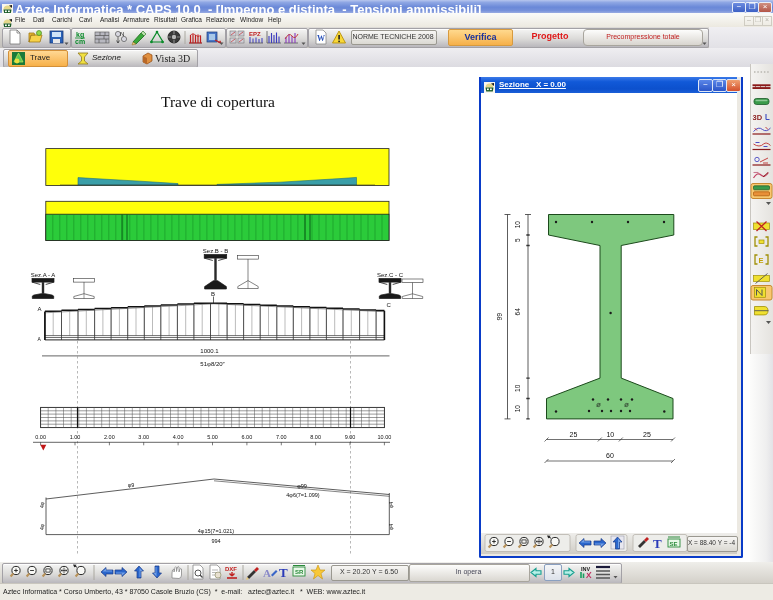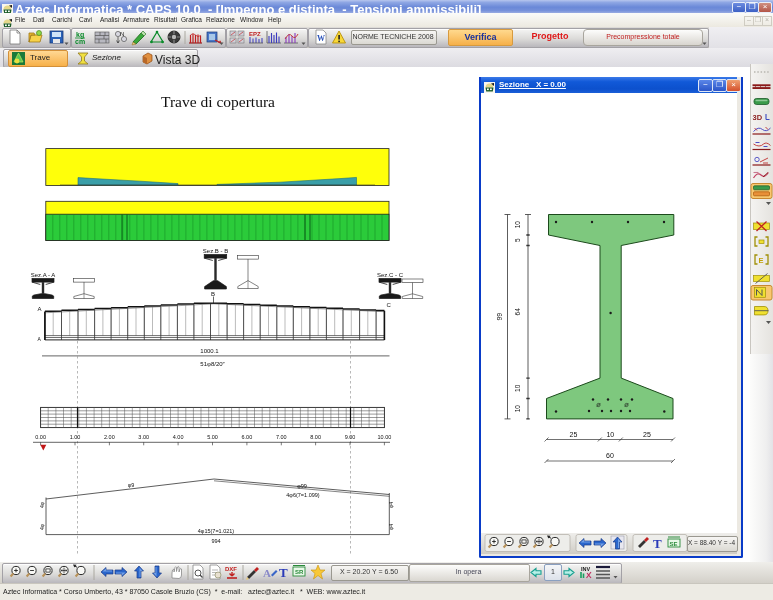--- a/index.html
+++ b/index.html
@@ -208,21 +208,21 @@
       <path d="M1,1 H11 L7.5,5 V9 L11,12 H1 L4.5,9 V5 Z" fill="#f0e040" stroke="#907820" stroke-width="0.8"></path>
     </svg>
 </div>
 <div class="abs" style="left:92px;top:53px;font-size:8px;color:#222;font-style:italic;">Sezione</div>
 <div class="abs" style="left:141px;top:51px;width:12px;height:13px;">
   <svg width="12" height="13">
       <path d="M2,4 L7,1 L11,3 L11,9 L6,12 L2,10 Z" fill="#e09040" stroke="#904810" stroke-width="0.7"></path>
       <path d="M2,4 L6,6 L6,12 L2,10 Z" fill="#b86828"></path>
     </svg>
 </div>
-<div class="abs" style="left:155px;top:53px;font-size:12px;color:#222;">Vista 3D</div>
+<div class="abs" style="left:155px;top:53px;font-size:10px;color:#222;font-family:Liberation Serif, serif;">Vista 3D</div>
 
 <div id="canvas" class="abs"></div>
 <svg id="drawing" class="abs" style="left:0;top:67px;" width="750" height="496" viewBox="0 67 750 496">
     <text x="218" y="107" font-family="Liberation Serif,serif" font-size="15.5" fill="#111" text-anchor="middle">Trave di copertura</text>
 <rect x="45.8" y="148.6" width="343.2" height="36.9" fill="#ffff0a" stroke="#222" stroke-width="0.8"></rect>
 <path d="M78,185.1 L78,177.6 L98,178.8 L140,181.2 L178,183.6 L178,185.1 Z" fill="#3a9fa8" stroke="#20707a" stroke-width="0.6"></path>
 <path d="M217,185.1 L217,184.4 L280,182.2 L340,178.6 L356.5,177.4 L356.5,185.1 Z" fill="#3a9fa8" stroke="#20707a" stroke-width="0.6"></path>
 <line x1="60" y1="184.9" x2="375" y2="184.9" stroke="#333" stroke-width="0.5"></line>
 <rect x="45.8" y="201.3" width="343.2" height="39.2" fill="#ffff0a" stroke="#222" stroke-width="0.8"></rect>
 <rect x="45.8" y="214.2" width="343.2" height="26.3" fill="#2bcb3a" stroke="#222" stroke-width="0.8"></rect>

